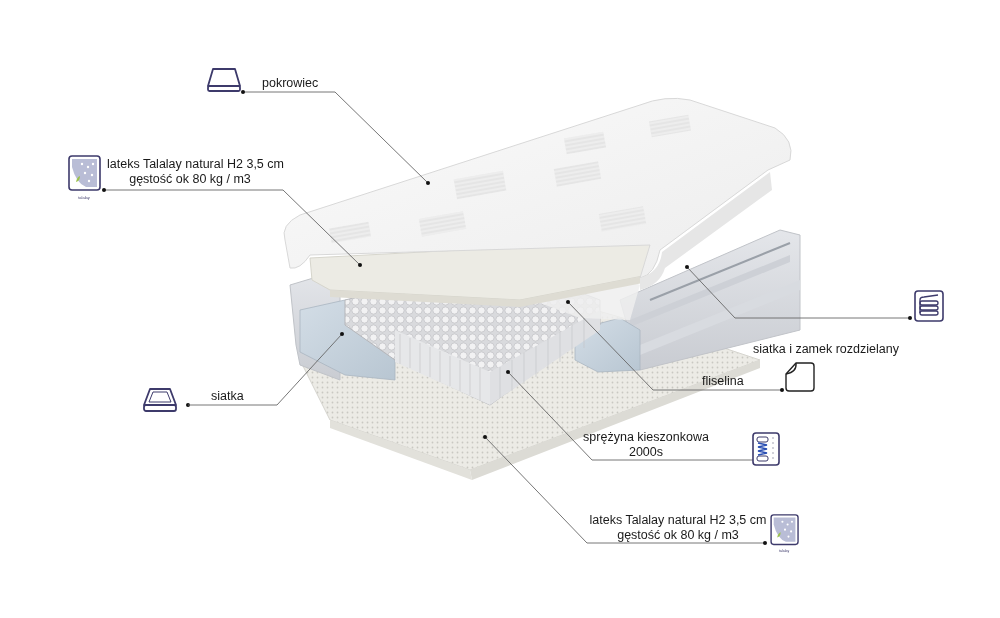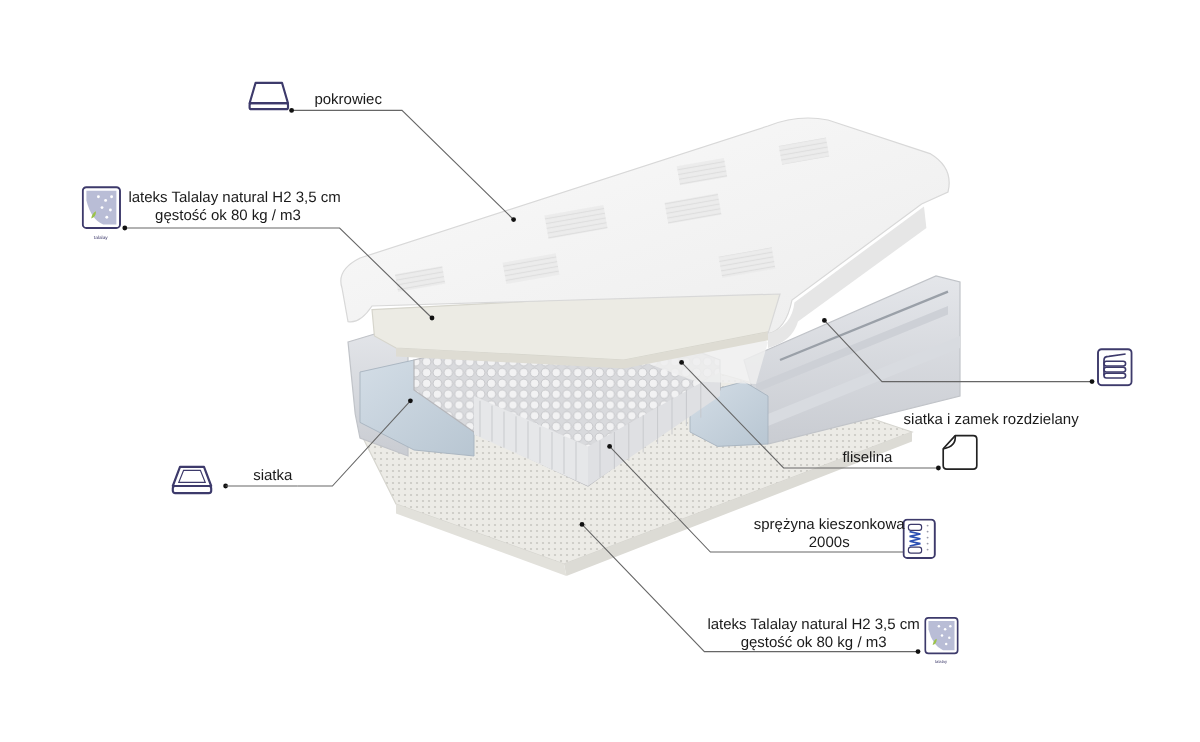--- a/index.html
+++ b/index.html
@@ -207,21 +207,21 @@
   </div>
 
   <div class="label" style="left:702px; top:374px;">
     <span>fliselina</span>
   </div>
 
   <div class="label" style="left:211px; top:389px;">
     <span>siatka</span>
   </div>
 
-  <div class="label" style="left:626px; top:430px; width:130px;">
+  <div class="label" style="left:581px; top:430px; width:130px;">
     <div>sprężyna kieszonkowa</div>
     <div>2000s</div>
   </div>
 
   <div class="label" style="left:589px; top:513px; width:178px;">
     <div>lateks Talalay natural H2 3,5 cm</div>
     <div>gęstość ok 80 kg / m3</div>
   </div>
 
 </div>

